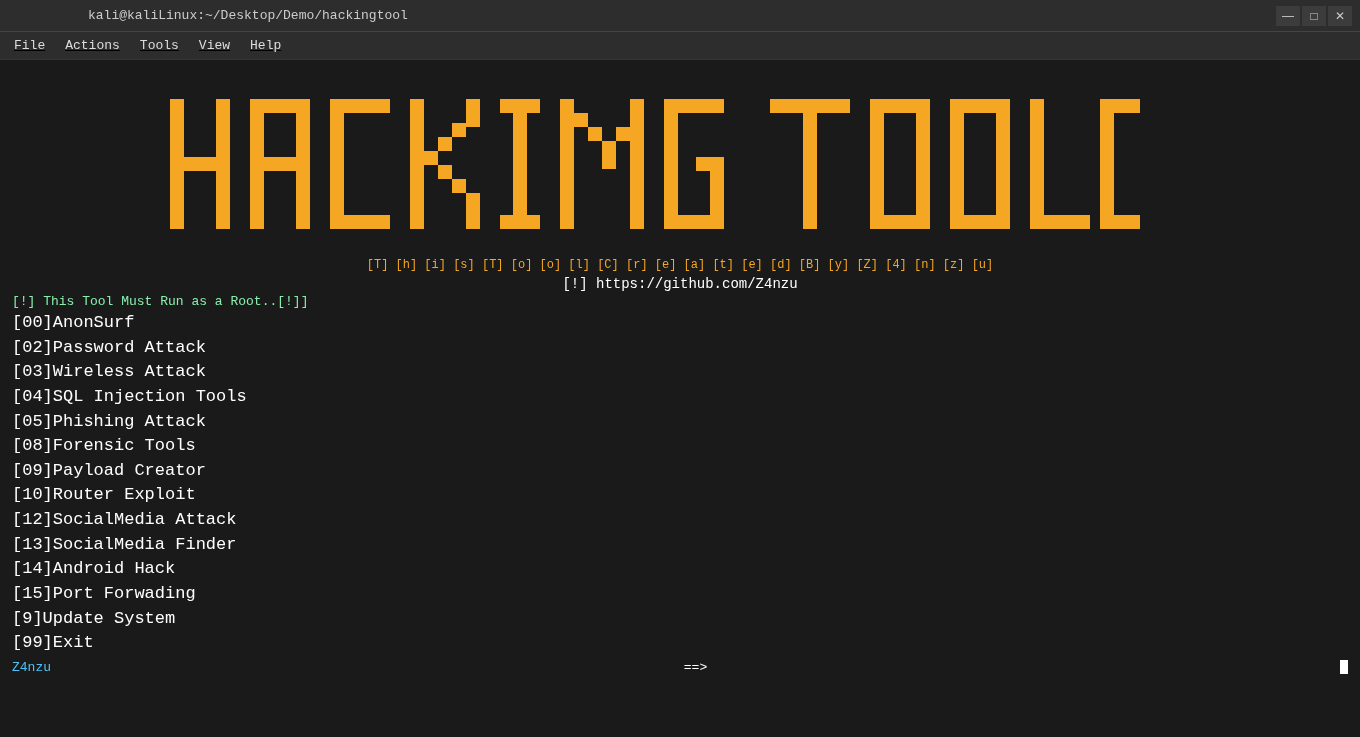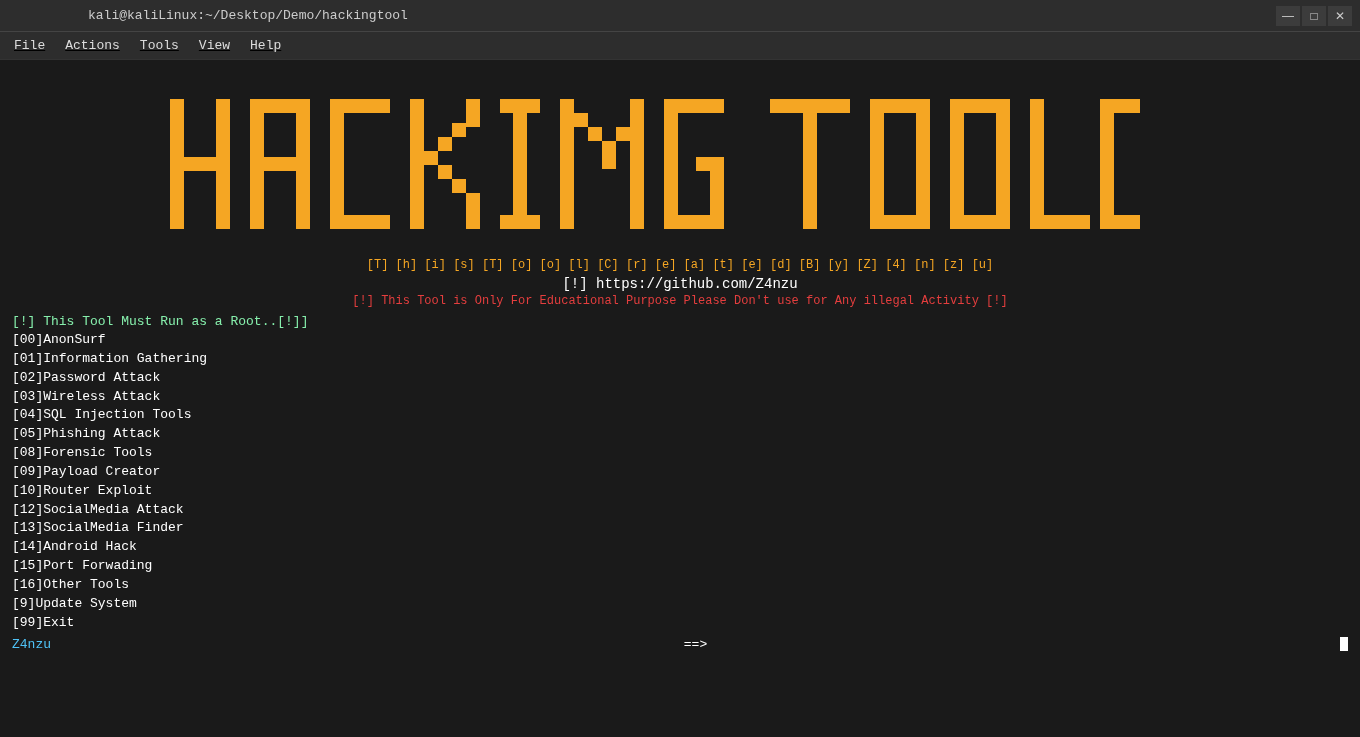--- a/index.html
+++ b/index.html
@@ -106,21 +106,21 @@
 
     .root-warning {
       color: #86efac;
       font-size: 13px;
       font-family: 'Courier New', monospace;
       margin-bottom: 2px;
     }
 
     .menu-item {
       color: #ffffff;
-      font-size: 13px;
+      font-size: 17px;
       font-family: 'Courier New', monospace;
       line-height: 1.45;
     }
 
     .prompt-line {
       color: #ffffff;
       font-size: 13px;
       font-family: 'Courier New', monospace;
       margin-top: 4px;
       display: flex;
@@ -251,39 +251,36 @@
       <rect class="px" x="940" y="126" width="40" height="14"></rect>
       <rect class="px" x="940" y="10" width="40" height="14"></rect>
 
     </svg>
   </div>
 
   <div class="subtitle-line">[T] [h] [i] [s] [T] [o] [o] [l] [C] [r] [e] [a] [t] [e] [d] [B] [y] [Z] [4] [n] [z] [u]</div>
 
   <div class="github-line">[!] https://github.com/Z4nzu</div>
 
-  <div class="warning-line">[!] This Tool is Only For Educational Purpose Please Don't use for Any illegal Activity [!]</div>
 
   <div class="root-warning">[!] This Tool Must Run as a Root..[!]]</div>
 
   <div>
     <div class="menu-item">[00]AnonSurf</div>
-    <div class="menu-item">[01]Information Gathering</div>
     <div class="menu-item">[02]Password Attack</div>
     <div class="menu-item">[03]Wireless Attack</div>
     <div class="menu-item">[04]SQL Injection Tools</div>
     <div class="menu-item">[05]Phishing Attack</div>
     <div class="menu-item">[08]Forensic Tools</div>
     <div class="menu-item">[09]Payload Creator</div>
     <div class="menu-item">[10]Router Exploit</div>
     <div class="menu-item">[12]SocialMedia Attack</div>
     <div class="menu-item">[13]SocialMedia Finder</div>
     <div class="menu-item">[14]Android Hack</div>
     <div class="menu-item">[15]Port Forwading</div>
-    <div class="menu-item">[16]Other Tools</div>
     <div class="menu-item">[9]Update System</div>
     <div class="menu-item">[99]Exit</div>
   </div>
 
   <div class="prompt-line">
     <span class="prompt-user">Z4nzu</span>
     <span class="prompt-arrow">&nbsp;==&gt;&nbsp;</span>
     <span class="cursor"></span>
   </div>
 

